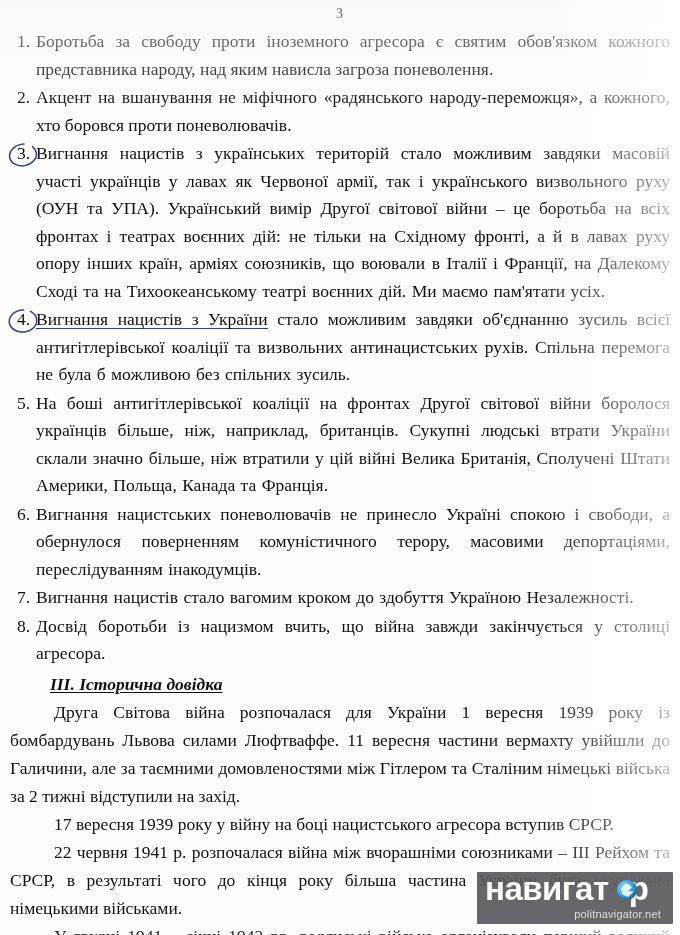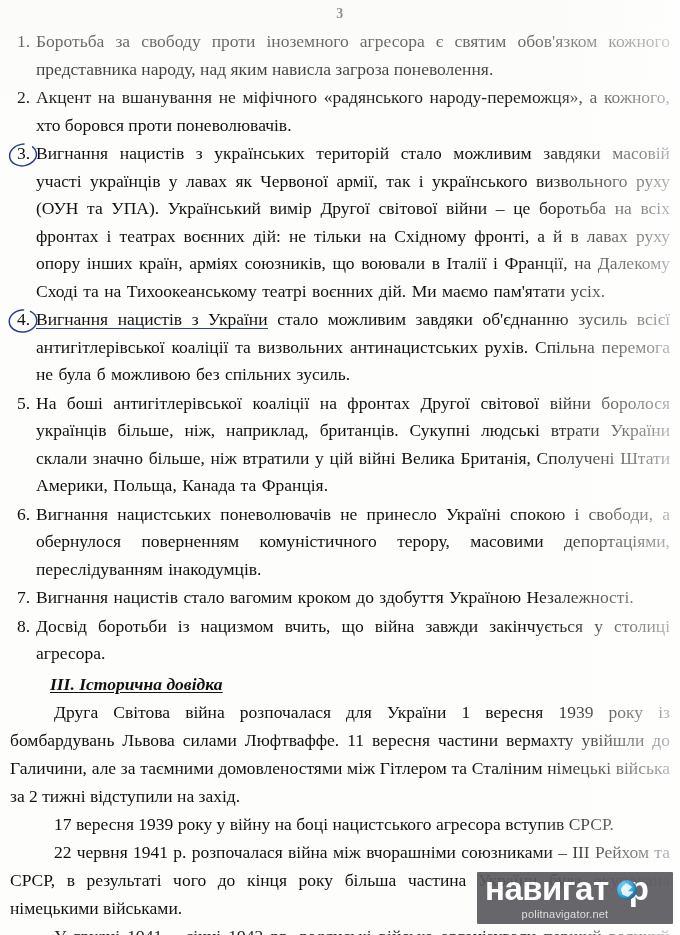--- a/index.html
+++ b/index.html
@@ -152,23 +152,23 @@
     width: 12px; height: 14px;
     border-radius: 50% 50% 50% 50% / 60% 60% 40% 40%;
     background: #ffffff;
     opacity: 0.85;
     transform: rotate(-18deg);
     clip-path: polygon(0 30%, 60% 0, 100% 40%, 55% 60%, 100% 75%, 40% 100%, 0 70%);
   }
   .wm-sub {
     position: absolute;
     left: 0;
-    right: 20px;
+    right: 12px;
     bottom: 4px;
-    text-align: center;
+    text-align: right;
     font-family: "Liberation Sans", "DejaVu Sans", sans-serif;
     font-size: 11px;
     color: #dcdcdc;
     letter-spacing: 0.2px;
   }
   
   .faded-right { color: #2a2a2a; }
 </style>
 </head>
 <body>

